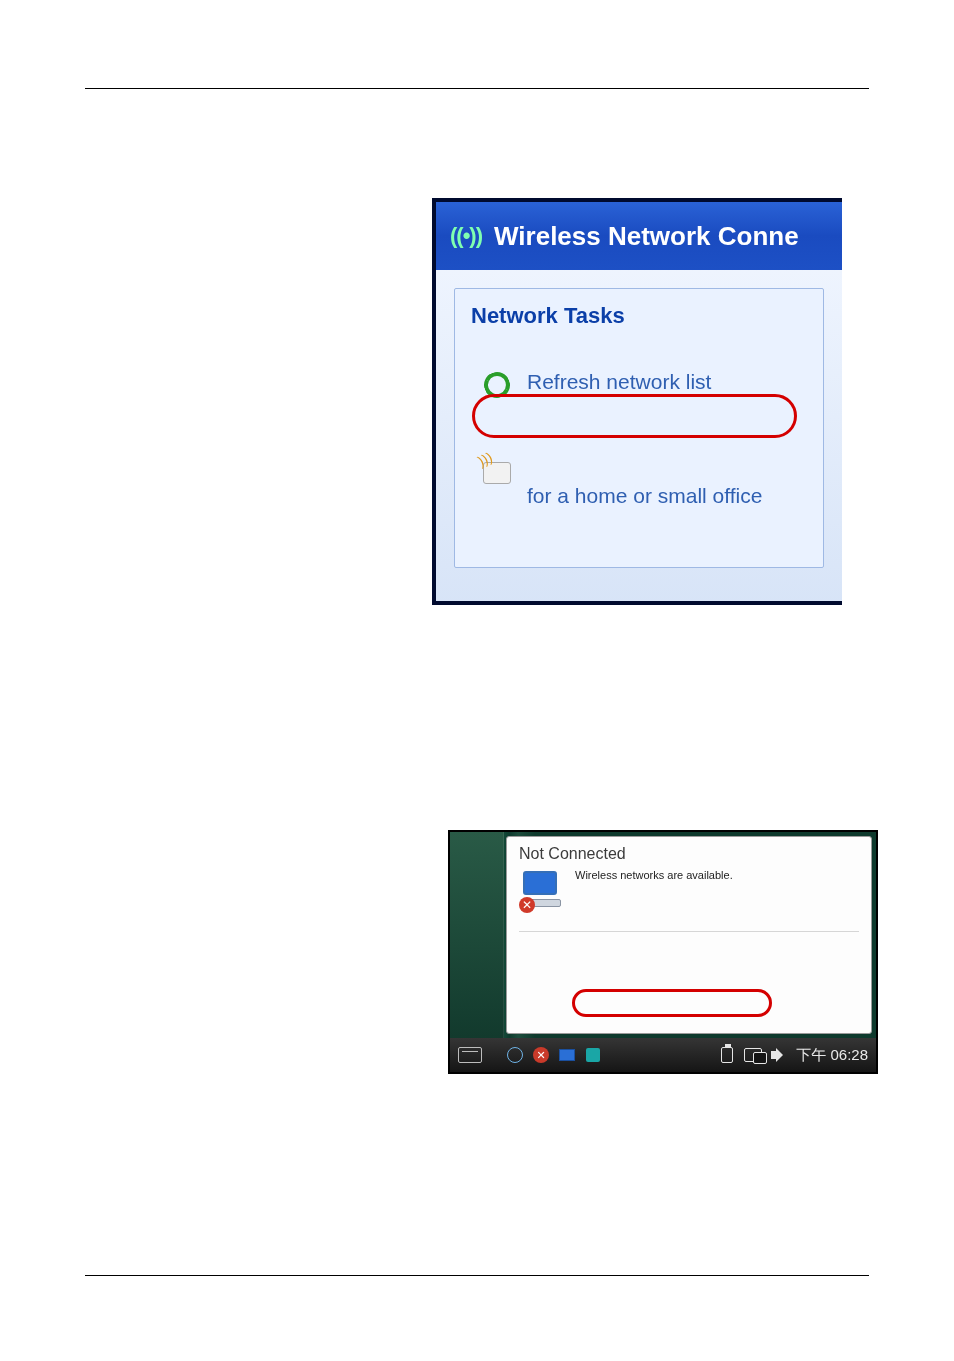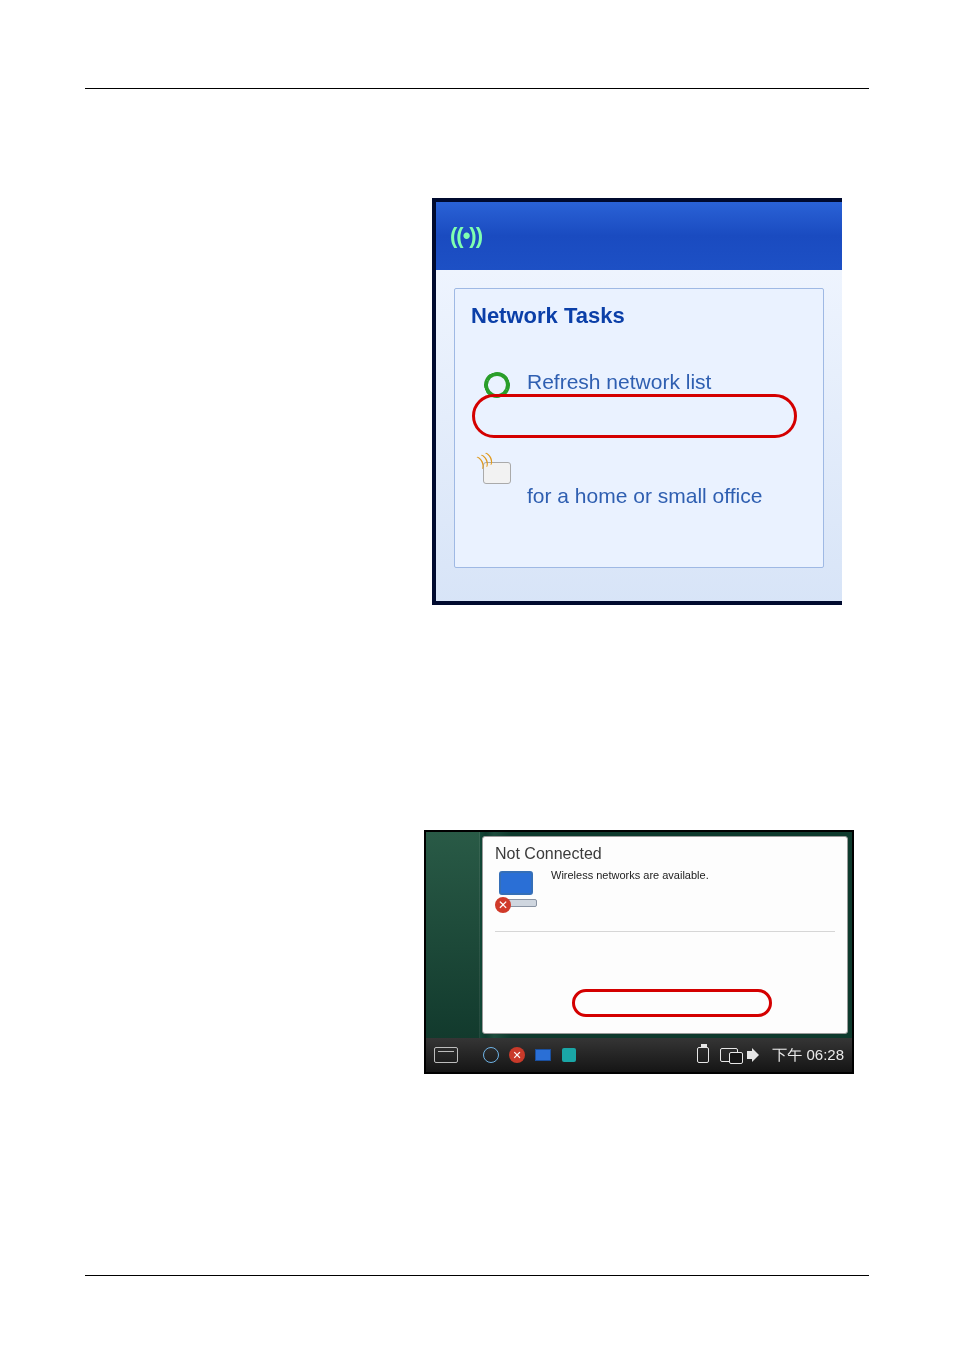--- a/index.html
+++ b/index.html
@@ -136,21 +136,21 @@
   .oval1 {
     left: 472px;
     top: 394px;
     width: 325px;
     height: 44px;
   }
 
   
   .shot2 {
     position: absolute;
-    left: 424px;
+    left: 448px;
     top: 830px;
     width: 430px;
     height: 244px;
     border: 2px solid #000;
     background: linear-gradient(90deg, #0d3c2f 0%, #1a6249 10%, #0e3b2e 14%, #1c4c3c 16%, #0e3a2d 20%, #0e3a2d 100%);
     overflow: hidden;
     font-family: "Segoe UI", Tahoma, Arial, sans-serif;
   }
   .vista-left {
     position: absolute;
@@ -240,20 +240,21 @@
 </head>
 <body>
 
 <div class="page">
 
   <div class="hr-top"></div>
 
   <div class="shot1">
     <div class="shot1-title">
       <span class="wifi-icon">((•))</span>
+      <span>Wireless Network Conne</span>
     </div>
     <div class="shot1-body">
       <div class="shot1-panel">
         <div class="shot1-panel-title">Network Tasks</div>
 
         <div class="shot1-item">
           <span class="icon">
             <span class="refresh-arrows"></span>
           </span>
           <span class="label">Refresh network list</span>

